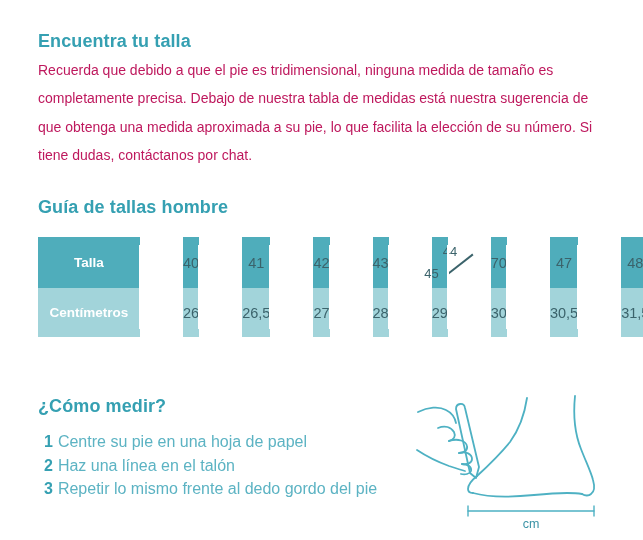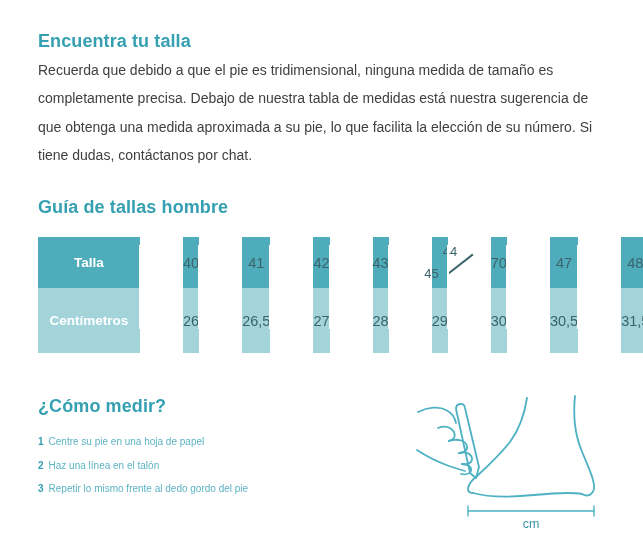--- a/index.html
+++ b/index.html
@@ -9,50 +9,50 @@
     -webkit-font-smoothing:antialiased;
   }
   .h { position:absolute; left:38px; margin:0; font-size:18px; font-weight:700;
        color:#35a0b2; letter-spacing:0.1px; line-height:24px; }
   #h-find  { top:29px; }
   #h-guide { top:195px; }
   #h-how   { top:394px; }
 
   .intro {
     position:absolute; left:38px; top:56px; width:575px; margin:0;
-    font-size:14px; line-height:28.3px; color:#404040;
+    font-size:14px; line-height:28.3px; color:#be185d;
   }
 
   
   .size-table {
     position:absolute; left:38px; top:237px; width:557px; height:100px;
     display:flex;
     gap:43px;
   }
   .col { flex:1; position:relative; }
   .col.label-col { flex:0 0 102px; }
   .col:not(:last-child)::after {
     content:""; position:absolute; right:-1px; top:8px; bottom:8px;
     width:2px; background:#ffffff; z-index:2;
   }
   .cell { display:flex; align-items:center; justify-content:center; }
   .cell.top    { height:51px; background:#4fadbb; color:#3b636b; font-size:14.5px; }
-  .cell.bottom { height:65px; background:#a2d4da; color:#3b636b; font-size:14.5px; }
+  .cell.bottom { height:49px; background:#a2d4da; color:#3b636b; font-size:14.5px; }
   .cell.rowlabel { color:#ffffff; font-weight:700; font-size:13.5px; }
 
   .dual { position:relative; width:100%; height:100%; }
   .dual .top-num    { position:absolute; top:7px;  left:11px;  font-size:13px; }
   .dual .bottom-num { position:absolute; bottom:7px; right:9px; font-size:13px; }
   .dual .slash {
     position:absolute; left:13px; top:26px; width:31px; height:1.5px;
     background:#3b636b; transform:rotate(-38deg);
   }
 
   
-  .steps { position:absolute; left:38px; top:430px; font-size:10px;
+  .steps { position:absolute; left:44px; top:430px; font-size:16px;
            line-height:23.5px; color:#5cb3c3; }
   .step b { color:#35a0b2; font-weight:700; margin-right:5px; }
 
   
   .illu { position:absolute; left:406px; top:384px; }
 </style>
 </head>
 <body>
 
 <div class="page">

